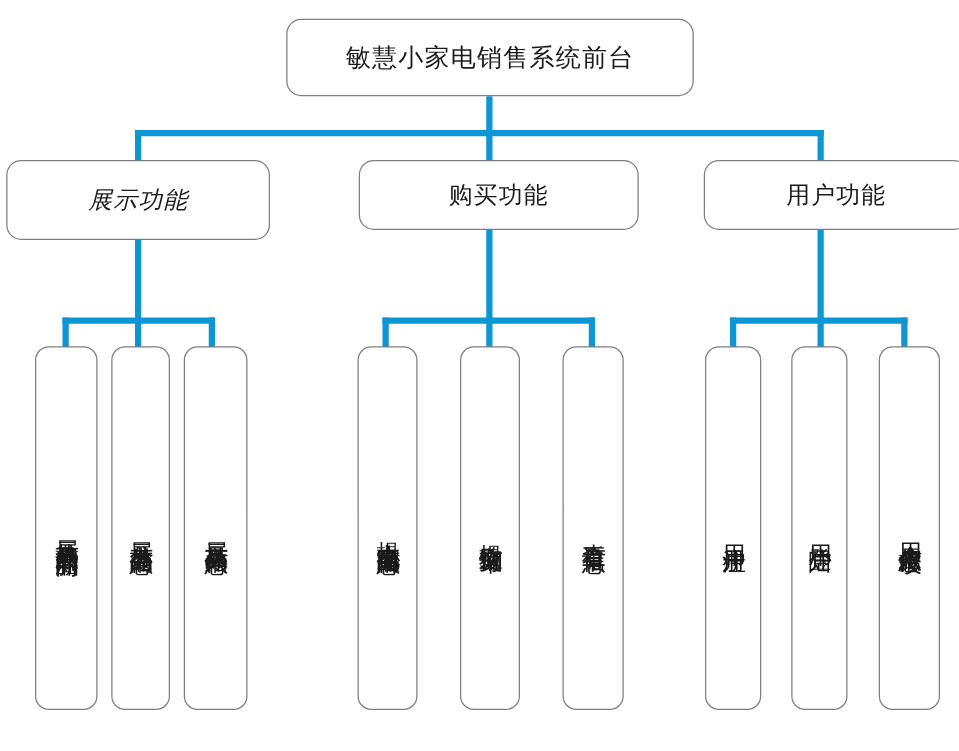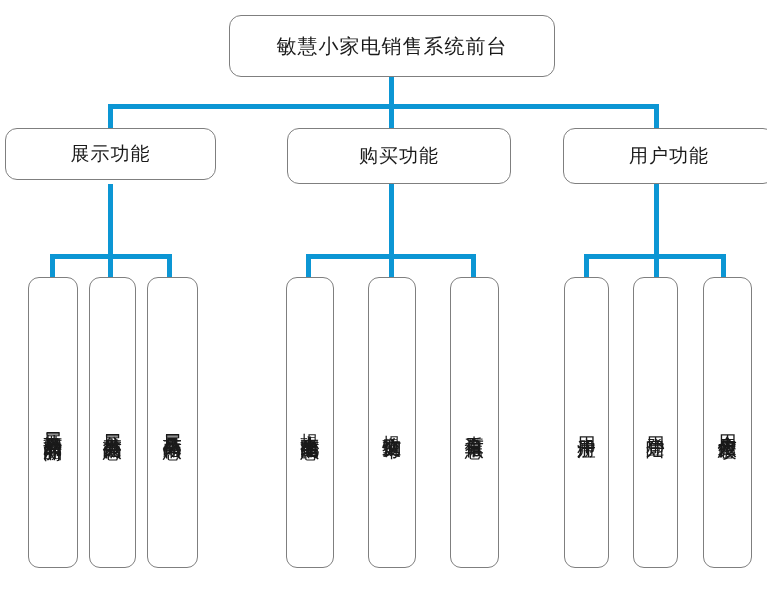--- a/index.html
+++ b/index.html
@@ -80,21 +80,21 @@
   <div class="node node-root" style="left:229px; top:15px; width:326px; height:62px;">
     <span>敏慧小家电销售系统前台</span>
   </div>
 
   <div class="conn conn-v" style="left:389px; top:77px; width:5px; height:31px;"></div>
   <div class="conn conn-h" style="left:108px; top:104px; width:551px; height:5px;"></div>
   <div class="conn conn-v" style="left:108px; top:104px; width:5px; height:25px;"></div>
   <div class="conn conn-v" style="left:389px; top:104px; width:5px; height:25px;"></div>
   <div class="conn conn-v" style="left:654px; top:104px; width:5px; height:25px;"></div>
 
-  <div class="node node-level2" style="left:5px; top:128px; width:211px; height:52px;">
+  <div class="node node-level2" style="left:5px; top:128px; width:211px; height:64px;font-style:italic;">
     <span>展示功能</span>
   </div>
 
   <div class="node node-level2" style="left:287px; top:128px; width:224px; height:56px;">
     <span>购买功能</span>
   </div>
 
   <div class="node node-level2" style="left:549px; top:128px; width:212px; height:56px;margin-left:14px;">
     <span>用户功能</span>
   </div>

